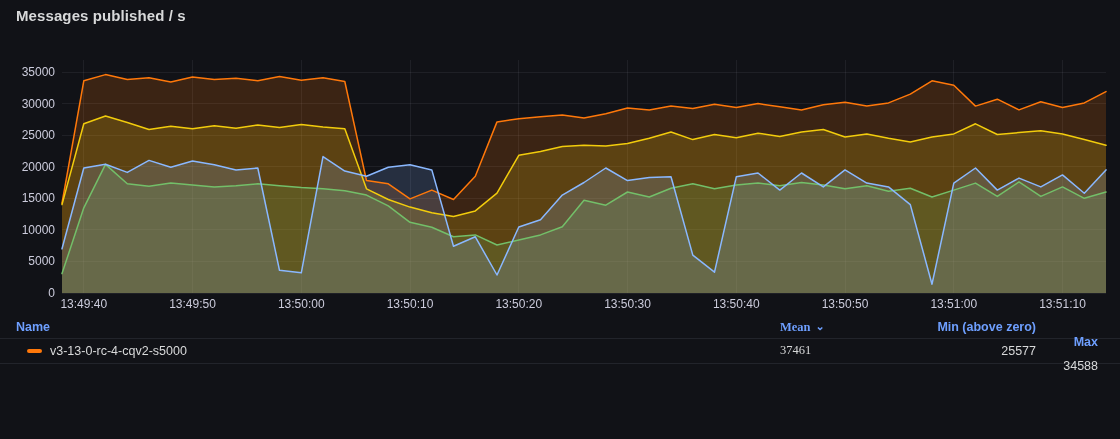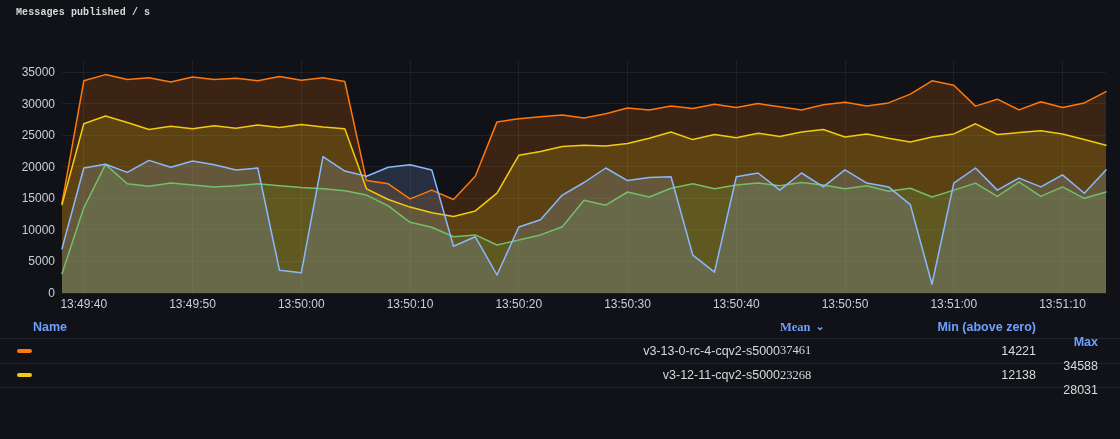--- a/index.html
+++ b/index.html
@@ -1,31 +1,31 @@
 <!DOCTYPE html>
 <html><head>
 <meta charset="utf-8">
 <style>
   html,body{margin:0;padding:0;background:#111217;}
   body{width:1120px;height:439px;overflow:hidden;font-family:"Liberation Sans",sans-serif;
        -webkit-font-smoothing:antialiased;position:relative;color:#CCCCDC;}
   .panel{position:absolute;inset:0;background:#111217;}
-  .panel-title{position:absolute;left:16px;top:7px;font-size:10px;font-weight:600;color:#D8D9DA;letter-spacing:.1px;font-family:Liberation Mono, monospace;}
+  .panel-title{position:absolute;left:16px;top:7px;font-size:15px;font-weight:600;color:#D8D9DA;letter-spacing:.1px;}
   #chart{position:absolute;left:0;top:42px;width:1120px;height:274px;display:block;}
   #chart .grid{stroke:rgba(204,204,220,0.08);stroke-width:1;shape-rendering:crispEdges;}
   #chart text{fill:#CCCCDC;font-family:"Liberation Sans",sans-serif;font-size:12px;}
   #chart .ylab{text-anchor:end;}
   #chart .xlab{text-anchor:middle;}
   .legend{position:absolute;left:0;top:316px;width:1120px;font-size:12.5px;}
   .lheader,.lrow{display:flex;align-items:center;padding-right:22px;box-sizing:border-box;}
   .lheader{height:22px;color:#6E9FFF;font-weight:600;}
   .lrow{height:24.5px;border-top:1px solid #22242b;color:#D8D9DA;}
   .legend .bottom-sep{border-top:1px solid #22242b;height:0;}
-  .c-name{flex:1;padding-left:33px;display:flex;align-items:center;min-width:0;}
-  .lrow .c-name{padding-left:17px;justify-content:space-between;}
+  .c-name{flex:1;padding-left:16px;display:flex;align-items:center;min-width:0;}
+  .lrow .c-name{padding-left:27px;}
   .c-mean{width:120px;text-align:left;font-family:Liberation Serif, serif;}
   .c-min{width:136px;text-align:right;}
   .c-max{width:62px;text-align:right;margin-top:30px;}
   .swatch{display:inline-block;width:15px;height:4px;border-radius:2px;margin-right:8px;flex:0 0 auto;}
   .sort-caret{display:inline-block;margin-left:5px;font-size:11px;transform:translateY(-1px);}
   .series-label{cursor:pointer;white-space:nowrap;overflow:hidden;text-overflow:ellipsis;}
   .hdr-btn{cursor:pointer;}
 </style>
 </head>
 <body>
@@ -95,28 +95,19 @@
         <span>Max</span>
       </div>
     </div>
     <div id="legend-rows">
         <div class="lrow">
           <div class="c-name">
             <span class="swatch" style="background: rgb(255, 120, 10);"></span>
             <span class="series-label">v3-13-0-rc-4-cqv2-s5000</span>
           </div>
           <div class="c-mean">37461</div>
-          <div class="c-min">14221</div>
+          <div class="c-min">25577</div>
           <div class="c-max">34588</div>
-        </div>
-        <div class="lrow">
-          <div class="c-name">
-            <span class="swatch" style="background: rgb(242, 204, 12);"></span>
-            <span class="series-label">v3-12-11-cqv2-s5000</span>
-          </div>
-          <div class="c-mean">23268</div>
-          <div class="c-min">12138</div>
-          <div class="c-max">28031</div>
         </div>
       </div>
     <div class="bottom-sep"></div>
   </div>
 </div>
 
 </body></html>

